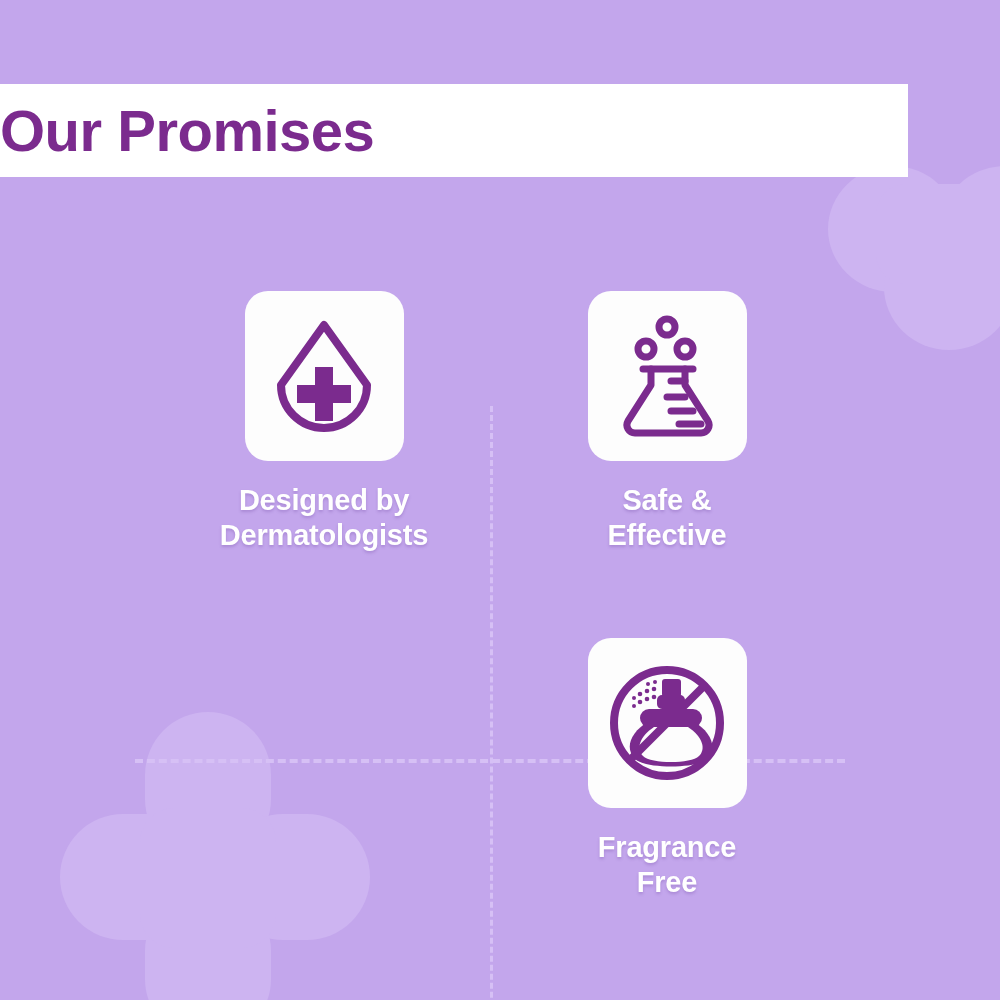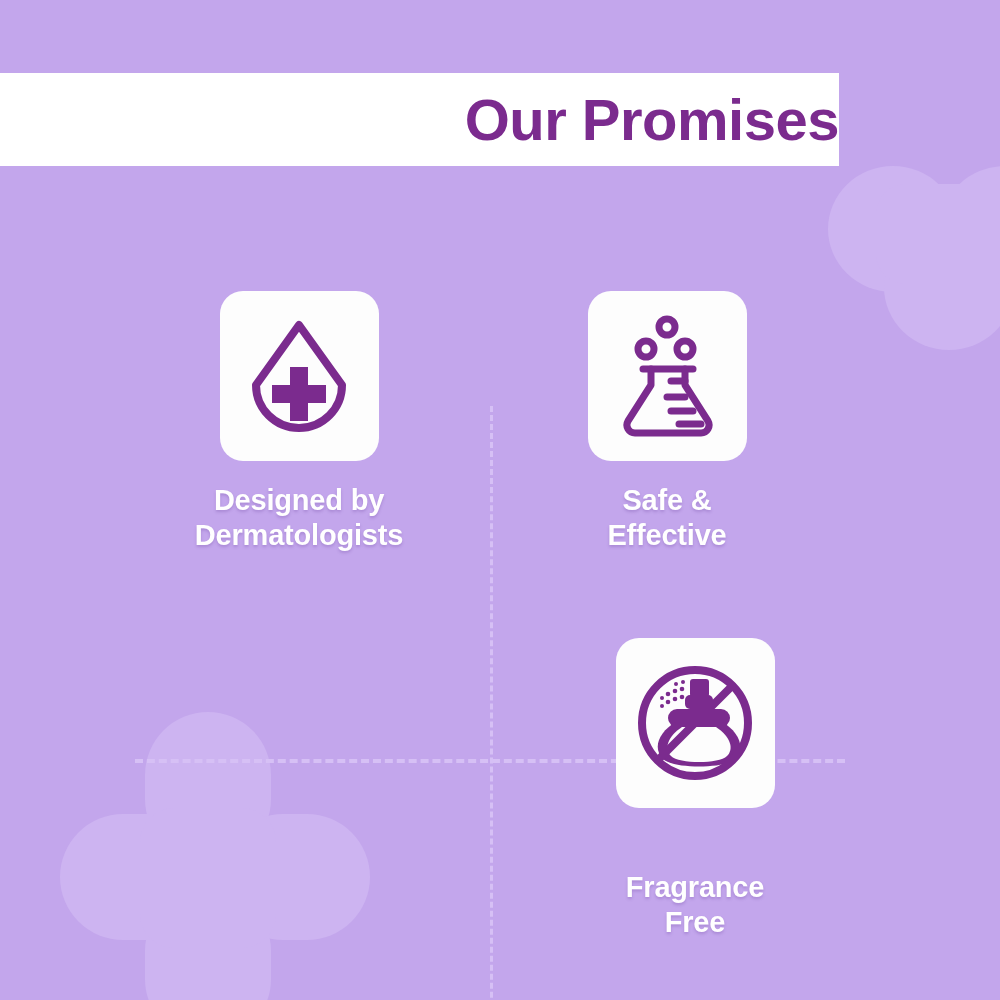--- a/index.html
+++ b/index.html
@@ -57,27 +57,27 @@
   #deco-bottom-left .lobe-a { left: 85px;  top: 0px;   width: 126px; height: 150px; border-radius: 63px; }
   #deco-bottom-left .lobe-b { left: 0px;   top: 102px; width: 150px; height: 126px; border-radius: 63px; }
   #deco-bottom-left .lobe-c { left: 160px; top: 102px; width: 150px; height: 126px; border-radius: 63px; }
   #deco-bottom-left .lobe-d { left: 85px;  top: 176px; width: 126px; height: 154px; border-radius: 63px; }
   #deco-bottom-left .core   { left: 80px;  top: 96px;  width: 136px; height: 140px; border-radius: 34px; }
 
   
   #header-band {
     position: absolute;
     left: 0;
-    top: 73px;
-    width: 839px;
+    top: 84px;
+    width: 908px;
     height: 93px;
     background: #ffffff;
     display: flex;
     align-items: center;
-    justify-content: flex-end;
+    justify-content: flex-start;
   }
   #page-title {
     color: #7b2b8e;
     font-size: 58px;
     font-weight: bold;
     letter-spacing: -0.5px;
     line-height: 1;
     white-space: nowrap;
   }
 
@@ -107,24 +107,24 @@
     border-top: 4px dashed #d6c0f5;
   }
 
   .cell {
     position: absolute;
     width: 430px;
     display: flex;
     flex-direction: column;
     align-items: center;
   }
-  #cell-0 { left: 84px; top: 125px; justify-content: flex-end; }
+  #cell-0 { left: 109px; top: 125px; justify-content: flex-end; }
   #cell-1 { left: 452px; top: 125px; }
   #cell-2 { left: 100px; top: 472px; }
-  #cell-3 { left: 480px; top: 472px; gap: 40px; }
+  #cell-3 { left: 452px; top: 472px; }
 
   .icon-card {
     width: 159px;
     height: 170px;
     background: #fdfdfd;
     border-radius: 23px;
     display: flex;
     align-items: center;
     justify-content: center;
   }

